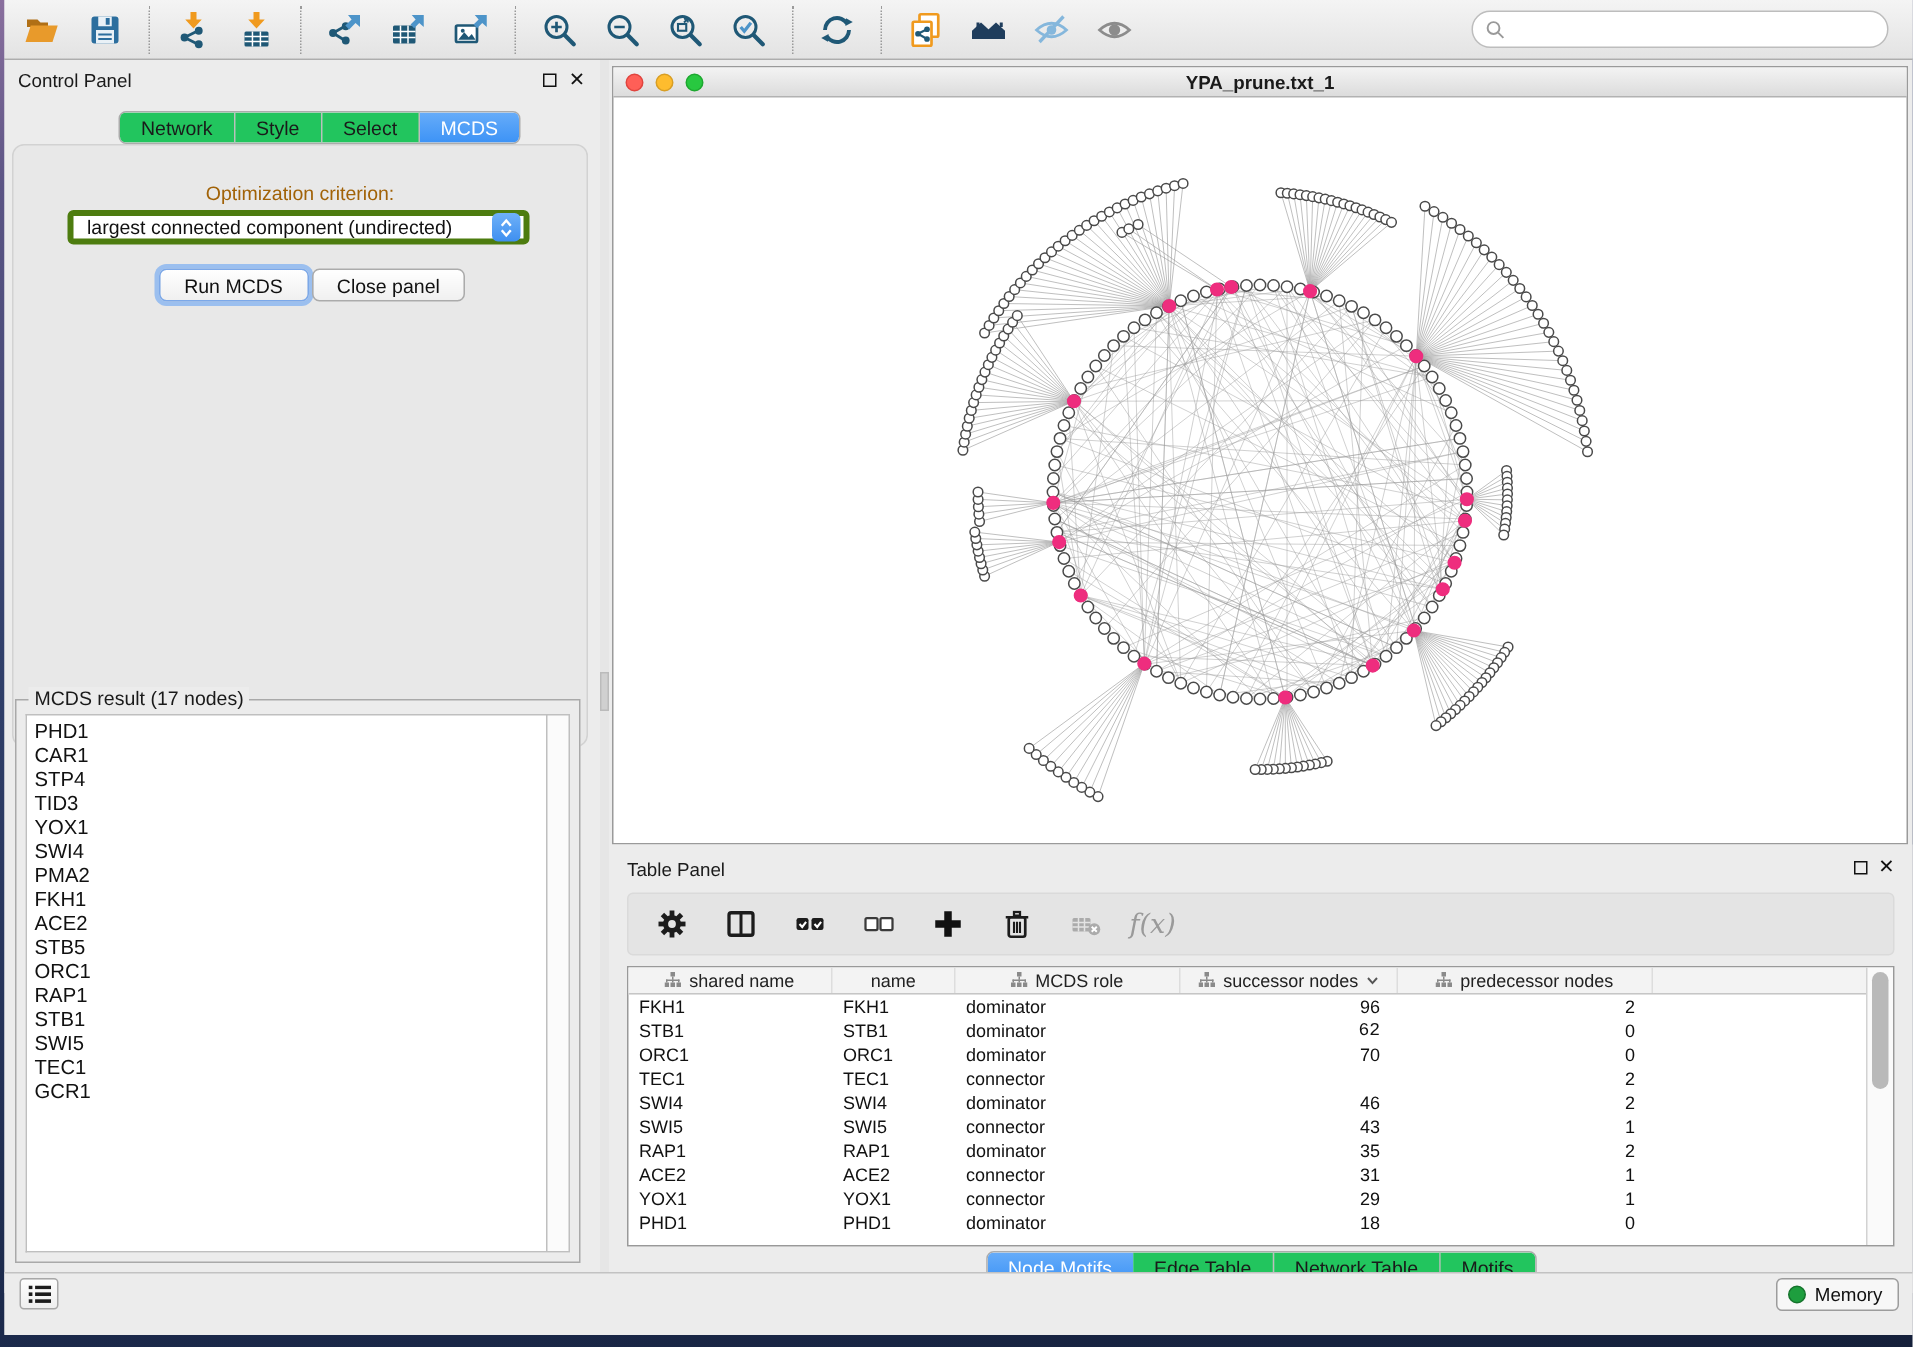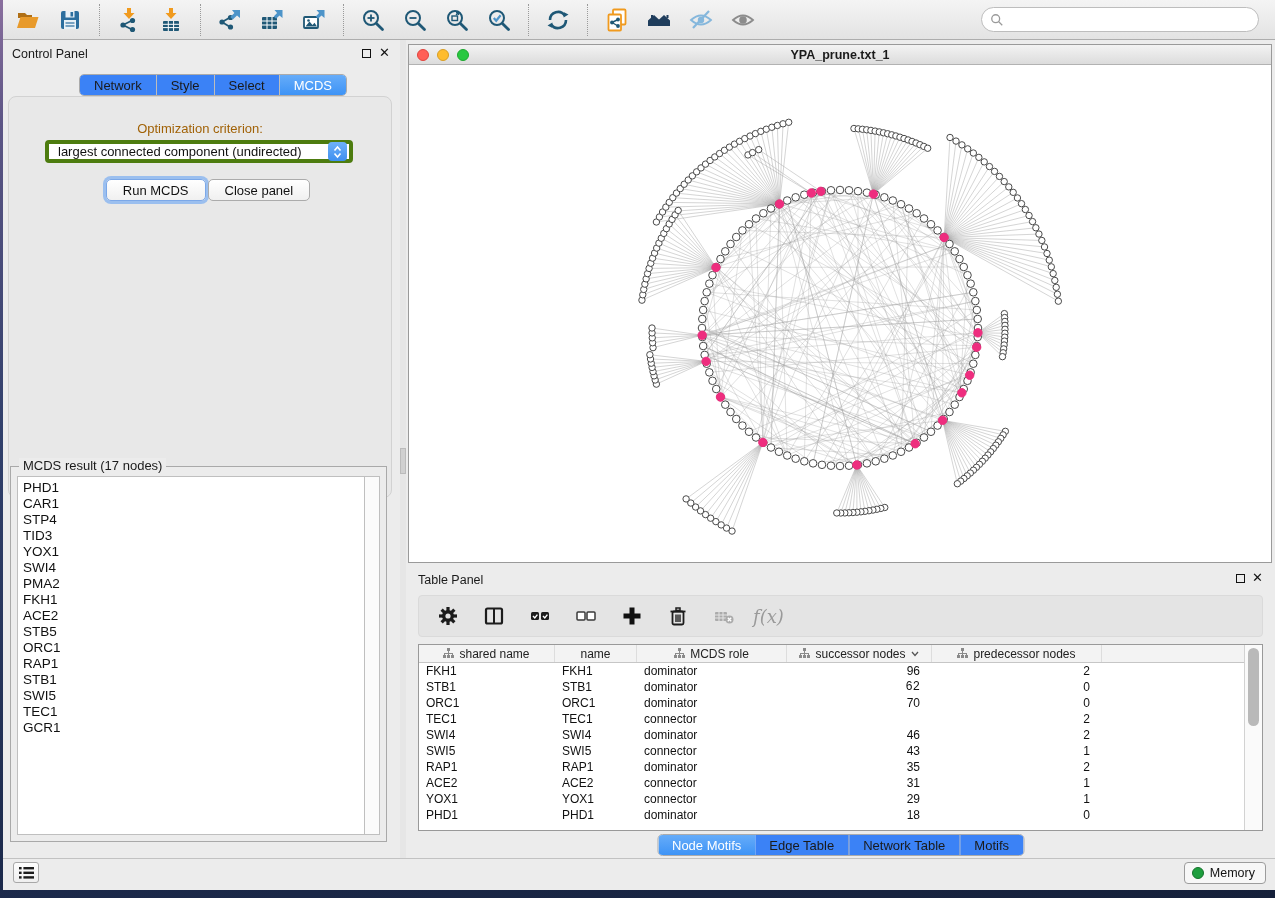--- a/index.html
+++ b/index.html
@@ -28,21 +28,21 @@
   .control-panel { position:absolute; left:0; top:40px; width:397px; bottom:28px; background:#ECECEC; }
   .panel-header { position:absolute; left:0; top:0; right:0; height:26px; }
   .panel-title { position:absolute; left:9px; top:7px; font-size:12.5px; color:#1a1a1a; }
   .panel-float { position:absolute; top:9px; width:9px; height:9px; border:1.6px solid #111; }
   .panel-close { position:absolute; top:5px; font-size:13px; font-weight:bold; color:#111; line-height:15px; }
   .control-panel .panel-float { right:29px; } .control-panel .panel-close { right:10px; }
 
   .seg-tabs { position:absolute; display:flex; border:1px solid #ABABAB; border-radius:5px;
     background:#fff; overflow:hidden; height:22px; }
   .seg-tab { font-size:13px; color:#1a1a1a; display:flex; align-items:center; justify-content:center;
-    border-right:1px solid #BDBDBD; padding:0 14px; background:#3b82f6; }
+    border-right:1px solid #BDBDBD; padding:0 14px; background:#22c55e; }
   .seg-tab:last-child { border-right:none; }
   .seg-tab.active { background:linear-gradient(#66ACF9,#3D93F6); color:#fff; border-right:none; }
   .cp-tabs { top:34px; left:76px; }
 
   .cp-body { position:absolute; left:5px; right:8px; top:56px; height:402px;
     background:#E8E8E8; border:1px solid #D2D2D2; border-radius:8px; }
   .opt-label { position:absolute; top:24px; left:0; right:0; text-align:center; font-size:13px; color:#a16207; }
   .opt-select { position:absolute; top:43px; left:36px; right:38px; height:23px; background:#fff;
     border:4px solid #4d7c0f; border-radius:4px; display:flex; align-items:center; }
   .opt-select-text { flex:1; font-size:13px; padding-left:9px; color:#111; }
@@ -108,21 +108,21 @@
   .dt-cell { font-size:12px; color:#111; line-height:16px; white-space:nowrap; overflow:hidden; }
   .dt-cell.txt { padding-left:7px; } .dt-cell.num { text-align:right; padding-right:12px; }
   .dt-scroll { position:absolute; right:0; top:0; width:18px; bottom:0;
     background:#FAFAFA; border-left:1px solid #D2D2D2; }
   .dt-thumb { position:absolute; left:3px; top:3px; width:11px; height:78px;
     background:#B9B9B9; border-radius:6px; }
 
   .tp-tabs { bottom:6px; left:50%; transform:translateX(-50%); top:auto; position:absolute; }
 
   
-  .status-bar { position:absolute; left:0; right:0; bottom:0; height:32px; background:#ECECEC;
+  .status-bar { position:absolute; left:0; right:0; bottom:0; height:42px; background:#ECECEC;
     border-top:1px solid #C2C2C2; }
   .list-btn { position:absolute; left:10px; top:3px; width:26px; height:21px;
     border:1px solid #A8A8A8; border-radius:3px; background:linear-gradient(#FDFDFD,#EFEFEF);
     display:flex; align-items:center; justify-content:center; }
   .list-btn svg { width:15px; height:12px; }
   .memory-btn { position:absolute; right:9px; top:3px; height:22px; border:1px solid #9C9C9C;
     border-radius:4px; background:#F7F7F7; display:flex; align-items:center; padding:0 10px 0 7px; gap:6px; }
   .memory-dot { width:12px; height:12px; border-radius:50%; background:#1E9E3E; border:1px solid #15732C; }
   .memory-label { font-size:12.5px; color:#111; }
 </style>

